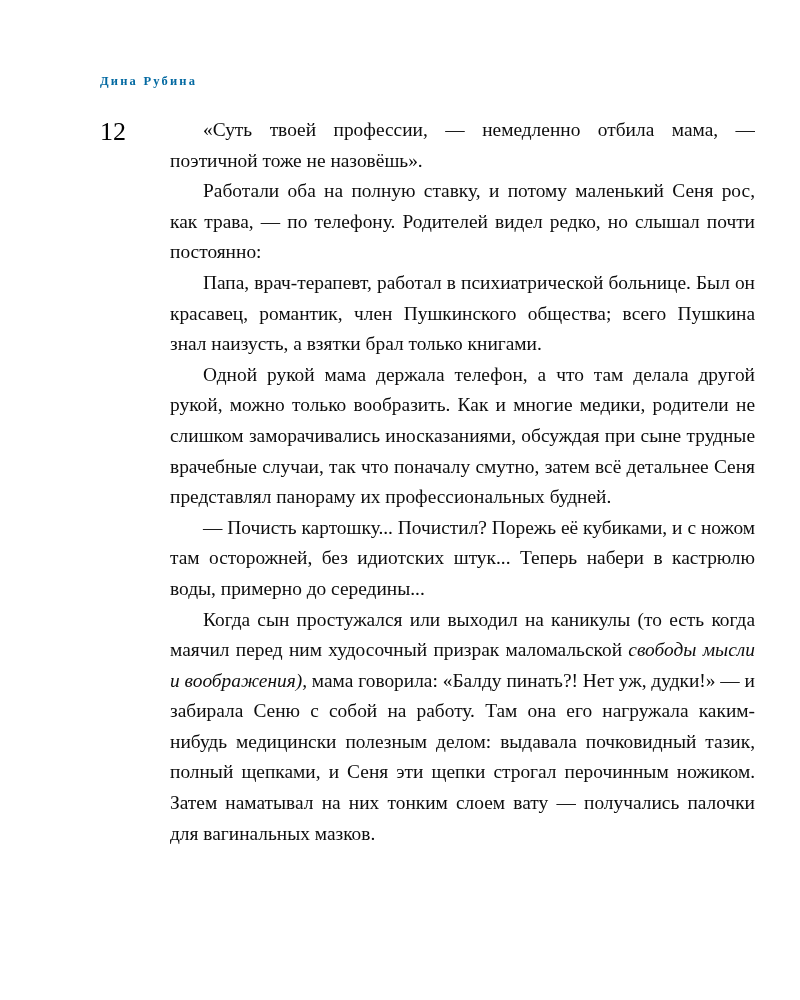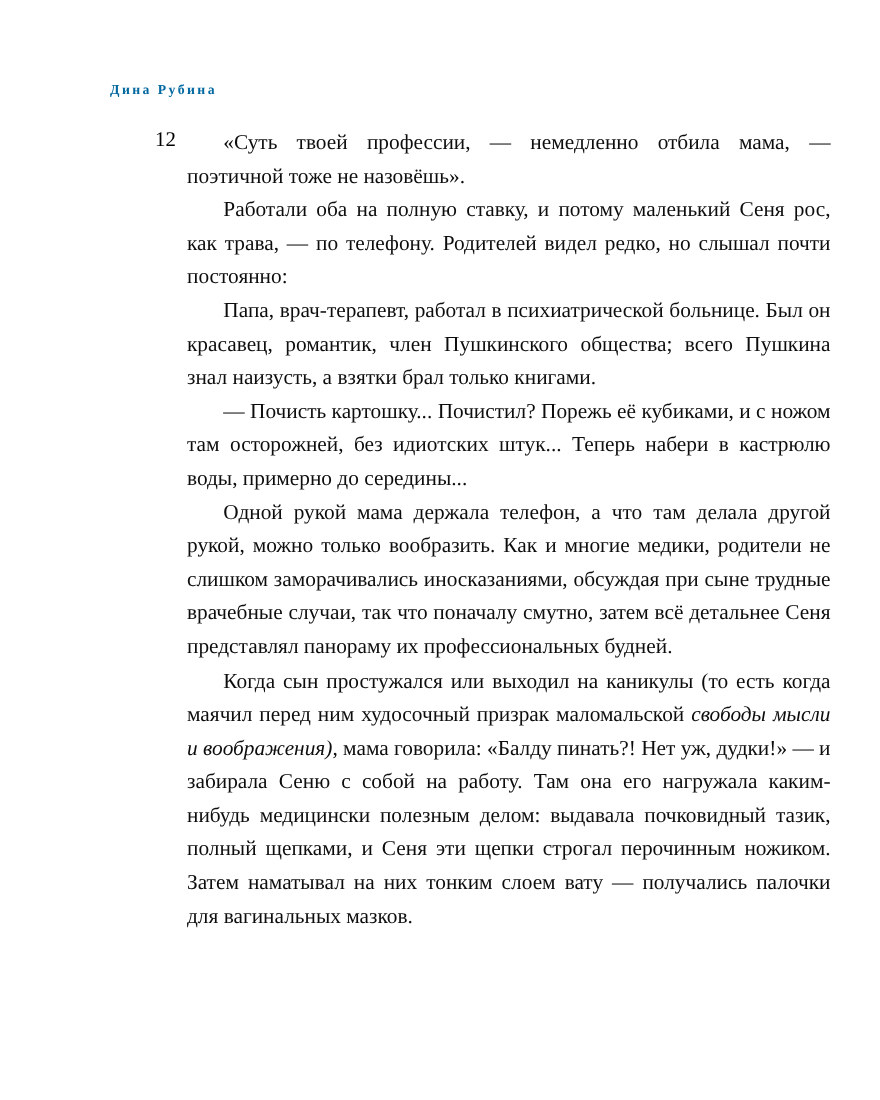--- a/index.html
+++ b/index.html
@@ -28,24 +28,24 @@
     font-size: 12.5px;
     font-weight: bold;
     letter-spacing: 2.2px;
     color: #0369a1;
   }
   .page-number {
     position: absolute;
     top: 117px;
     left: 100px;
     font-family: "Liberation Serif", serif;
-    font-size: 19px;
+    font-size: 26px;
     color: #000000;
     width: 60px;
-    text-align: right;
+    text-align: left;
   }
   .text-block {
     position: absolute;
     top: 115px;
     left: 170px;
     width: 585px;
     font-size: 19.4px;
     line-height: 30.6px;
     text-align: justify;
     text-justify: inter-word;
@@ -68,18 +68,18 @@
 <div class="page">
 
   <div class="running-head">Дина Рубина</div>
 
   <div class="page-number">12</div>
 
   <div class="text-block" id="body-text">
       <p class="first"><span>«Суть твоей профессии, — немедленно отбила мама, — поэтичной тоже не назовёшь».</span></p>
       <p><span>Работали оба на полную ставку, и потому маленький Сеня рос, как трава, — по телефону. Родителей видел редко, но слышал почти постоянно:</span></p>
       <p><span>Папа, врач-терапевт, работал в психиатрической больнице. Был он красавец, романтик, член Пушкинского общества; всего Пушкина знал наизусть, а взятки брал только книгами.</span></p>
+      <p><span>Одной рукой мама держала телефон, а что там делала другой рукой, можно только вообразить. Как и многие медики, родители не слишком заморачивались иносказаниями, обсуждая при сыне трудные врачебные случаи, так что поначалу смутно, затем всё детальнее Сеня представлял панораму их профессиональных будней.</span></p>
       <p><span>— Почисть картошку... Почистил? Порежь её кубиками, и с ножом там осторожней, без идиотских штук... Теперь набери в кастрюлю воды, примерно до середины...</span></p>
-      <p><span>Одной рукой мама держала телефон, а что там делала другой рукой, можно только вообразить. Как и многие медики, родители не слишком заморачивались иносказаниями, обсуждая при сыне трудные врачебные случаи, так что поначалу смутно, затем всё детальнее Сеня представлял панораму их профессиональных будней.</span></p>
       <p><span>Когда сын простужался или выходил на каникулы (то есть когда маячил перед ним худосочный призрак маломальской </span><em>свободы мысли и воображения),</em><span> мама говорила: «Балду пинать?! Нет уж, дудки!» — и забирала Сеню с собой на работу. Там она его нагружала каким-нибудь медицински полезным делом: выдавала почковидный тазик, полный щепками, и Сеня эти щепки строгал перочинным ножиком. Затем наматывал на них тонким слоем вату — получались палочки для вагинальных мазков.</span></p>
     </div>
 
 </div>
 
 </body></html>

